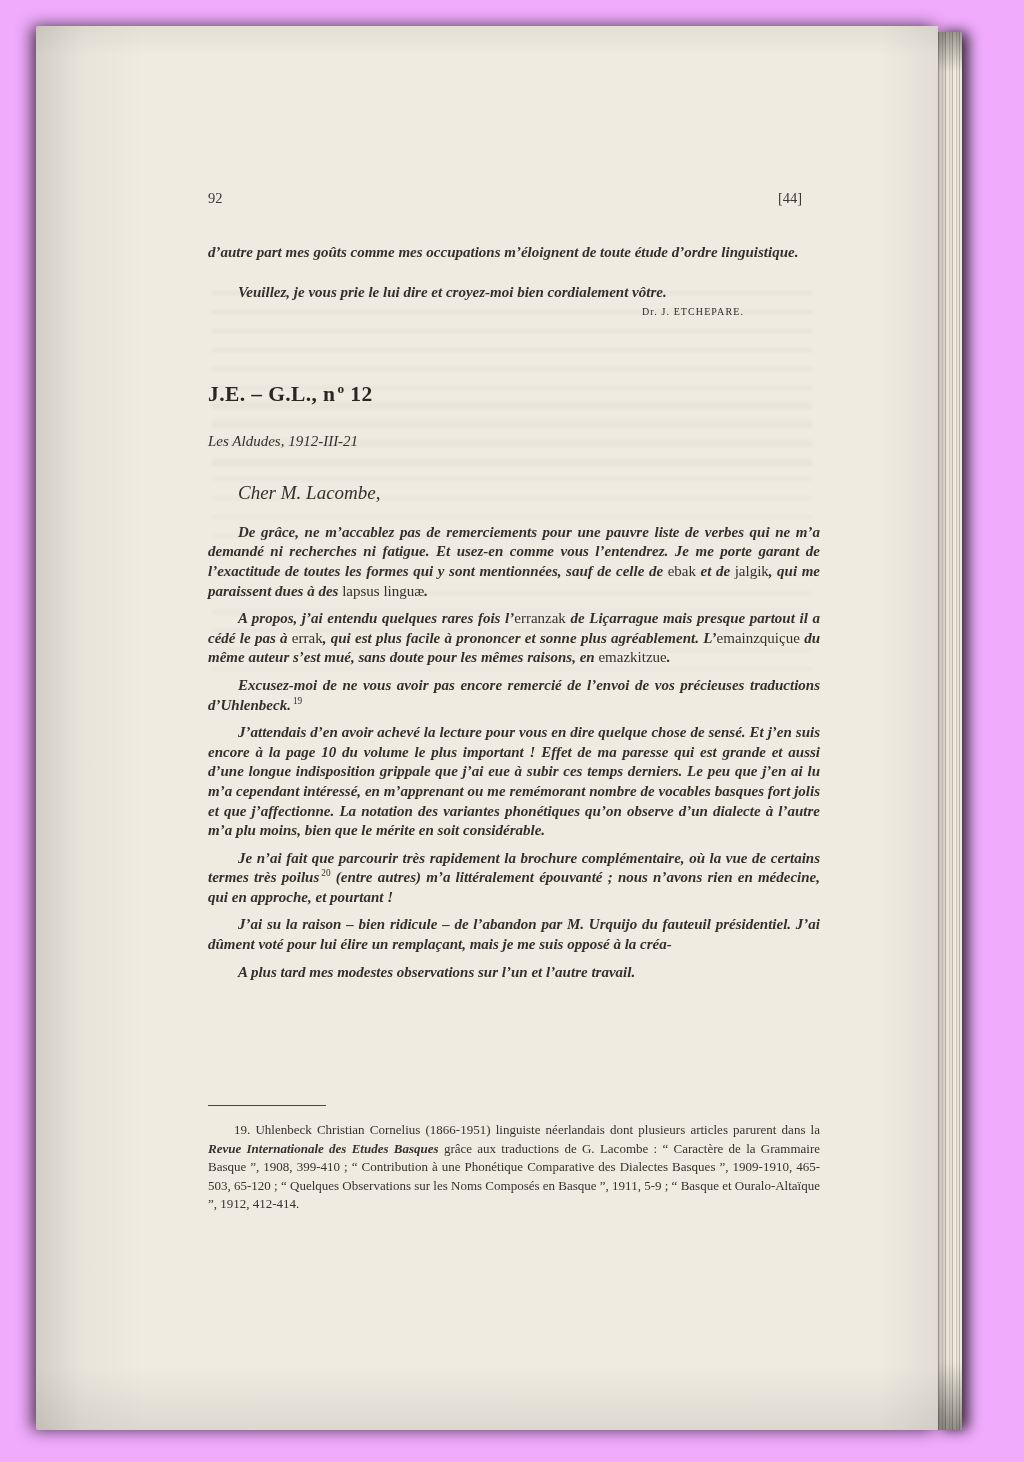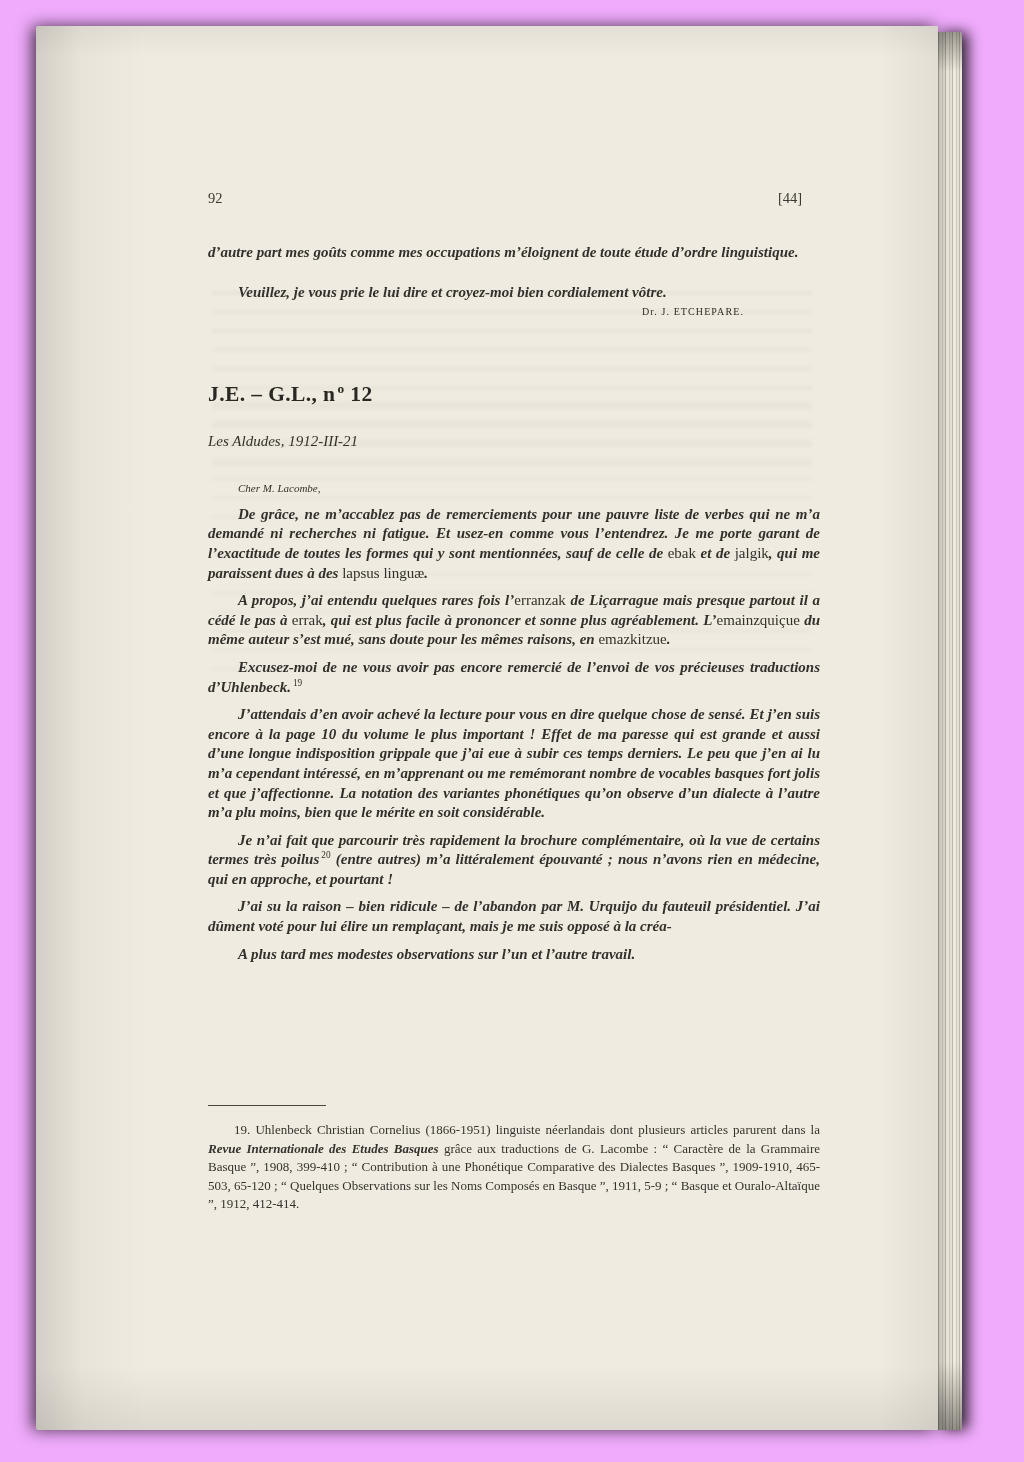--- a/index.html
+++ b/index.html
@@ -65,21 +65,21 @@
     font-style:normal;font-size:10px;letter-spacing:1.1px;color:#2e2b27;
   }
 
   .letter-heading{
     margin-top:60px;
     font-size:21.5px;font-weight:bold;letter-spacing:0.4px;color:#2b2823;
   }
   .letter-heading sup{font-size:11px;}
 
   .dateline{margin-top:26px;text-align:left;font-style:italic;font-size:15px;color:#33302b;}
-  .salutation{margin-top:32px;text-indent:30px;font-style:italic;font-size:11px;}
+  .salutation{margin-top:32px;text-indent:30px;font-style:italic;font-size:19px;}
 
   .letter-body{margin-top:6px;font-size:15px;line-height:19.6px;text-align:justify;font-style:italic;}
   .letter-body p{margin:0 0 8px;text-indent:30px;}
 
   .run-i{font-style:italic;font-weight:bold;}
   .run-r{font-style:normal;}
   sup.run-sup{font-style:normal;font-size:0.62em;line-height:0;margin-left:2px;}
 
   .footnotes{
     position:absolute;left:172px;top:1079px;width:612px;

